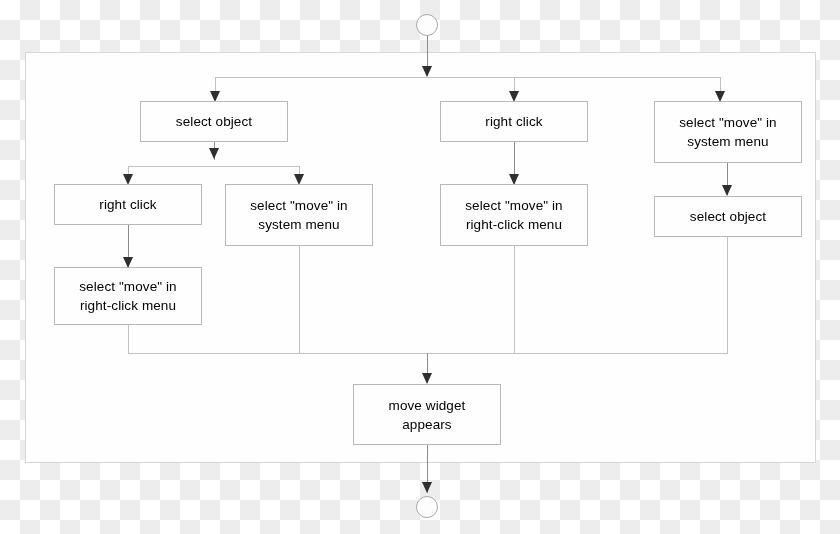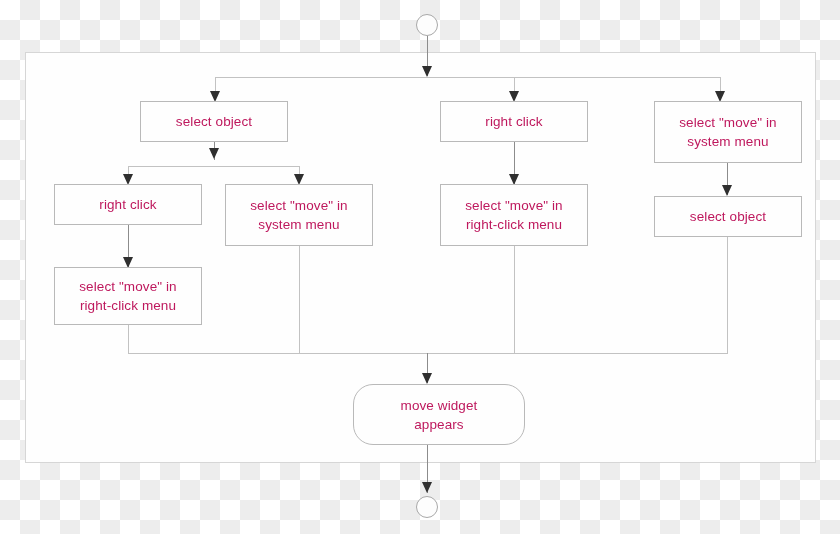--- a/index.html
+++ b/index.html
@@ -33,21 +33,21 @@
     background: #fefefe;
     border: 1px solid #d6d6d6;
     box-sizing: border-box;
   }
   
   .node {
     position: absolute;
     box-sizing: border-box;
     background: #fefefe;
     border: 1px solid #b9b9b9;
-    color: #be185d;
+    color: #000000;
     font-size: 13.5px;
     line-height: 19px;
     display: flex;
     align-items: center;
     justify-content: center;
     text-align: center;
     letter-spacing: 0.1px;
     white-space: pre-line;
     z-index: 5;
   }
@@ -148,20 +148,20 @@
 
   <div class="vline faint" style="left:128px; top:325px; height:29px;"></div>
   <div class="vline faint" style="left:299px; top:246px; height:108px;"></div>
   <div class="vline faint" style="left:514px; top:246px; height:108px;"></div>
   <div class="vline faint" style="left:727px; top:237px; height:117px;"></div>
   <div class="hline faint" style="left:128px; top:353px; width:600px;"></div>
 
   <div class="vline" style="left:427px; top:353px; height:30px;"></div>
   <div class="arrowhead" style="left:422px; top:373px;"></div>
 
-  <div class="node" style="left:353px; top:384px; width:172px; height:61px;border-radius:20px;">move widget
+  <div class="node" style="left:353px; top:384px; width:148px; height:61px;">move widget
 appears</div>
 
   <div class="vline" style="left:427px; top:445px; height:48px;"></div>
   <div class="arrowhead" style="left:422px; top:482px;"></div>
   <div class="terminator" style="left:416px; top:496px;"></div>
 
 </div>
 
 </body></html>

